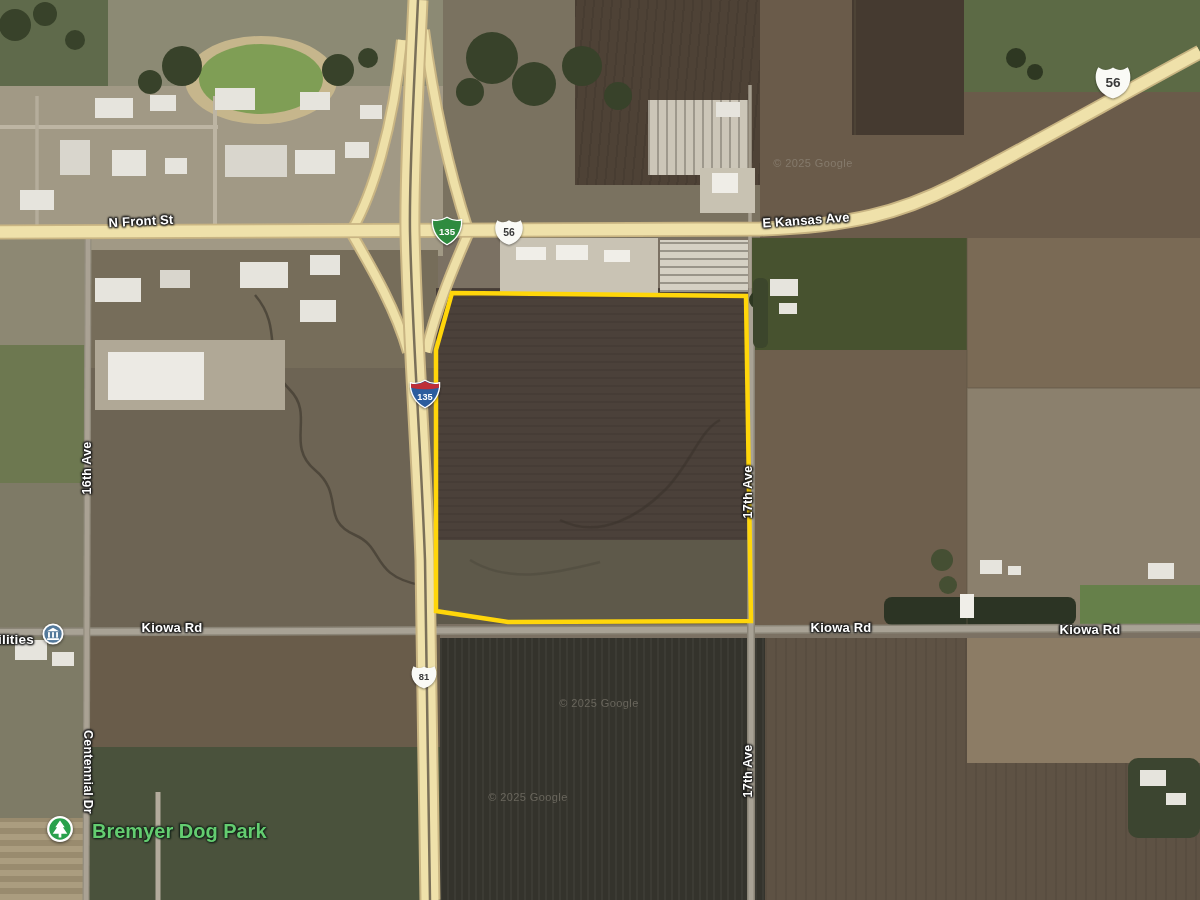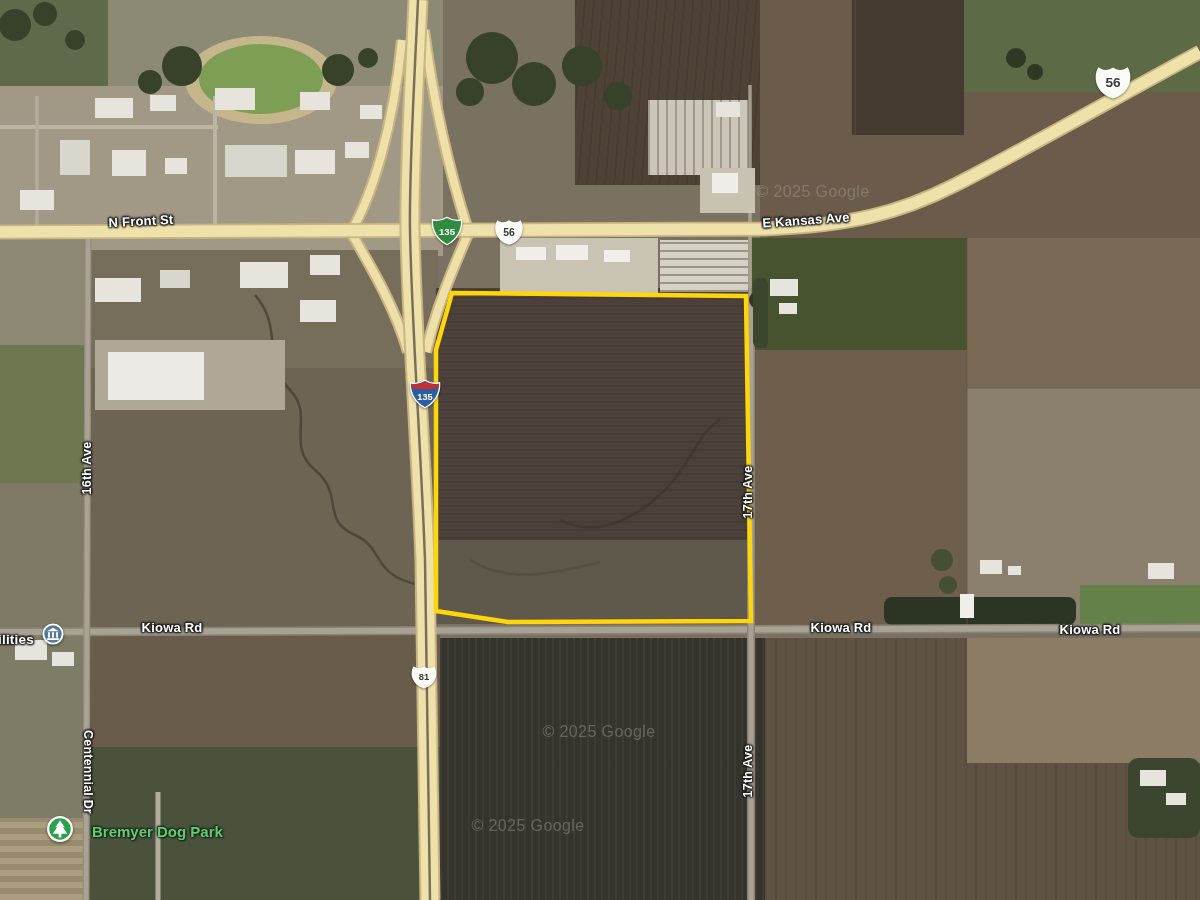--- a/index.html
+++ b/index.html
@@ -11,30 +11,30 @@
   .terrain-svg{position:absolute;left:0;top:0;}
   .road-label{
     position:absolute;color:#ffffff;font-size:13px;font-weight:bold;
     letter-spacing:.2px;white-space:nowrap;
     transform:translate(-50%,-50%);
     text-shadow:0 0 2px #1c1c1c,0 0 2px #1c1c1c,1px 1px 2px #1c1c1c,-1px -1px 2px #1c1c1c,1px -1px 2px #1c1c1c,-1px 1px 2px #1c1c1c;
   }
   .vlabel-up{transform:translate(-50%,-50%) rotate(-90deg);font-size:12.5px;}
   .vlabel-down{transform:translate(-50%,-50%) rotate(90deg);font-size:12.5px;}
   .poi-label{
-    position:absolute;font-size:15px;font-weight:bold;white-space:nowrap;
+    position:absolute;font-size:20px;font-weight:bold;white-space:nowrap;
     transform:translate(0,-50%);
     text-shadow:0 0 2px #15241a,0 0 2px #15241a,1px 1px 2px #15241a,-1px -1px 2px #15241a;
   }
   .poi-icon{position:absolute;transform:translate(-50%,-50%);filter:drop-shadow(0 1px 1.5px rgba(0,0,0,.55));}
   .shield{position:absolute;transform:translate(-50%,-50%);filter:drop-shadow(0 1px 1px rgba(0,0,0,.45));}
   .shield svg text{font-family:"Liberation Sans",sans-serif;font-weight:bold;}
   .watermark{
     position:absolute;transform:translate(-50%,-50%);
-    color:#a6a094;opacity:.45;font-size:16px;letter-spacing:.4px;white-space:nowrap;margin-top:29px;
+    color:#a6a094;opacity:.45;font-size:11px;letter-spacing:.4px;white-space:nowrap;
   }
 </style>
 </head>
 <body>
 
 <div class="map-root">
 
   <div class="patch" style="left:0;top:0;width:108px;height:138px;background:#5f6a4b;"></div>
   <div class="patch" style="left:108px;top:0;width:340px;height:132px;background:#8c8a74;"></div>
   <div class="patch" style="left:0;top:86px;width:443px;height:170px;background:#a19985;"></div>

